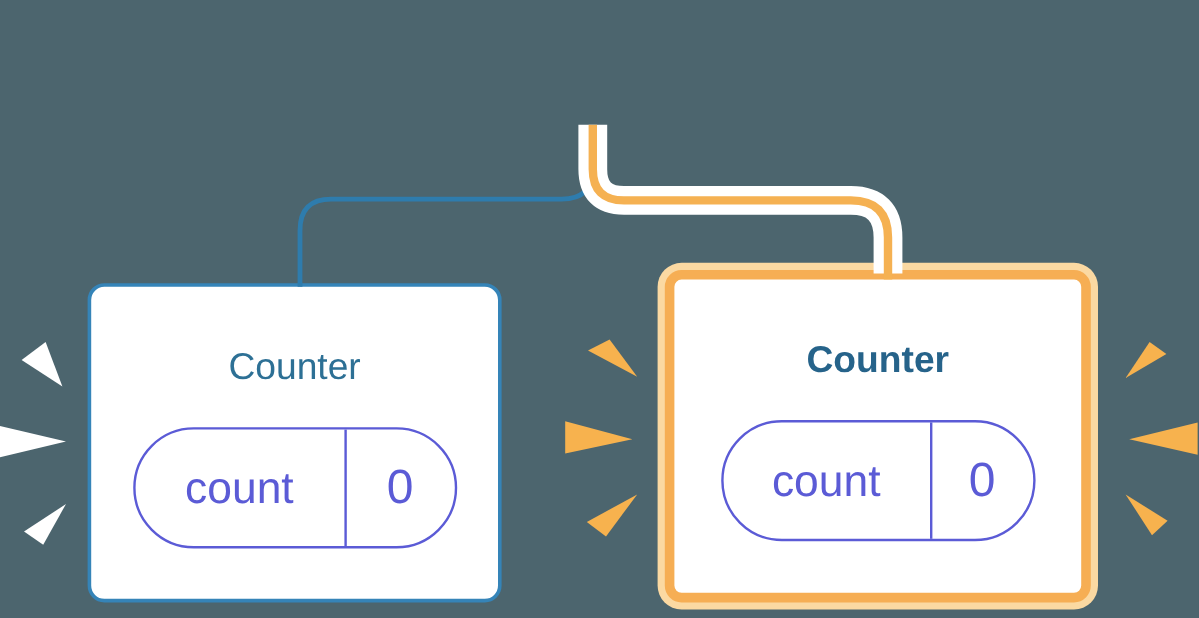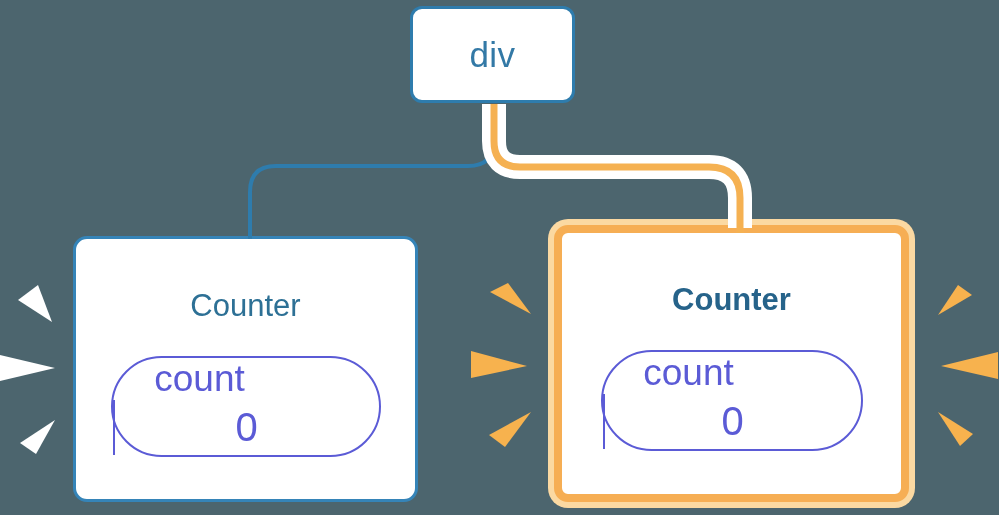--- a/index.html
+++ b/index.html
@@ -61,21 +61,20 @@
   }
 
   
   .pill{
     margin:29px auto 0;
     width:270px;height:101px;
     border:2px solid var(--indigo);
     border-radius:52px;
     display:flex;align-items:stretch;
     background:var(--card-bg);
-    flex-direction:column;
   }
   .pill-right{width:262px;height:101px;}
   .pill-key{
     width:174px;display:flex;align-items:center;justify-content:center;
     font-size:37px;color:var(--indigo);
   }
   .pill-right .pill-key{width:172px;}
   .pill-value{
     flex:1;border-left:2px solid var(--indigo);
     display:flex;align-items:center;justify-content:center;
@@ -88,23 +87,20 @@
   .edge-casing{stroke:#FFFFFF;stroke-width:24;fill:none;}
   .edge-orange{stroke:var(--orange-line);stroke-width:7;fill:none;}
   .burst-w{fill:var(--burst-white);}
   .burst-o{fill:var(--burst-orange);}
 </style>
 </head>
 <body>
 
 <div class="stage">
 
-  <div class="node-div">
-    <span>div</span>
-  </div>
 
   <div class="card-left">
     <div class="title title-left">Counter</div>
     <div class="pill">
       <div class="pill-key">count</div>
       <div class="pill-value">0</div>
     </div>
   </div>
 
   <div class="card-right-outer">

